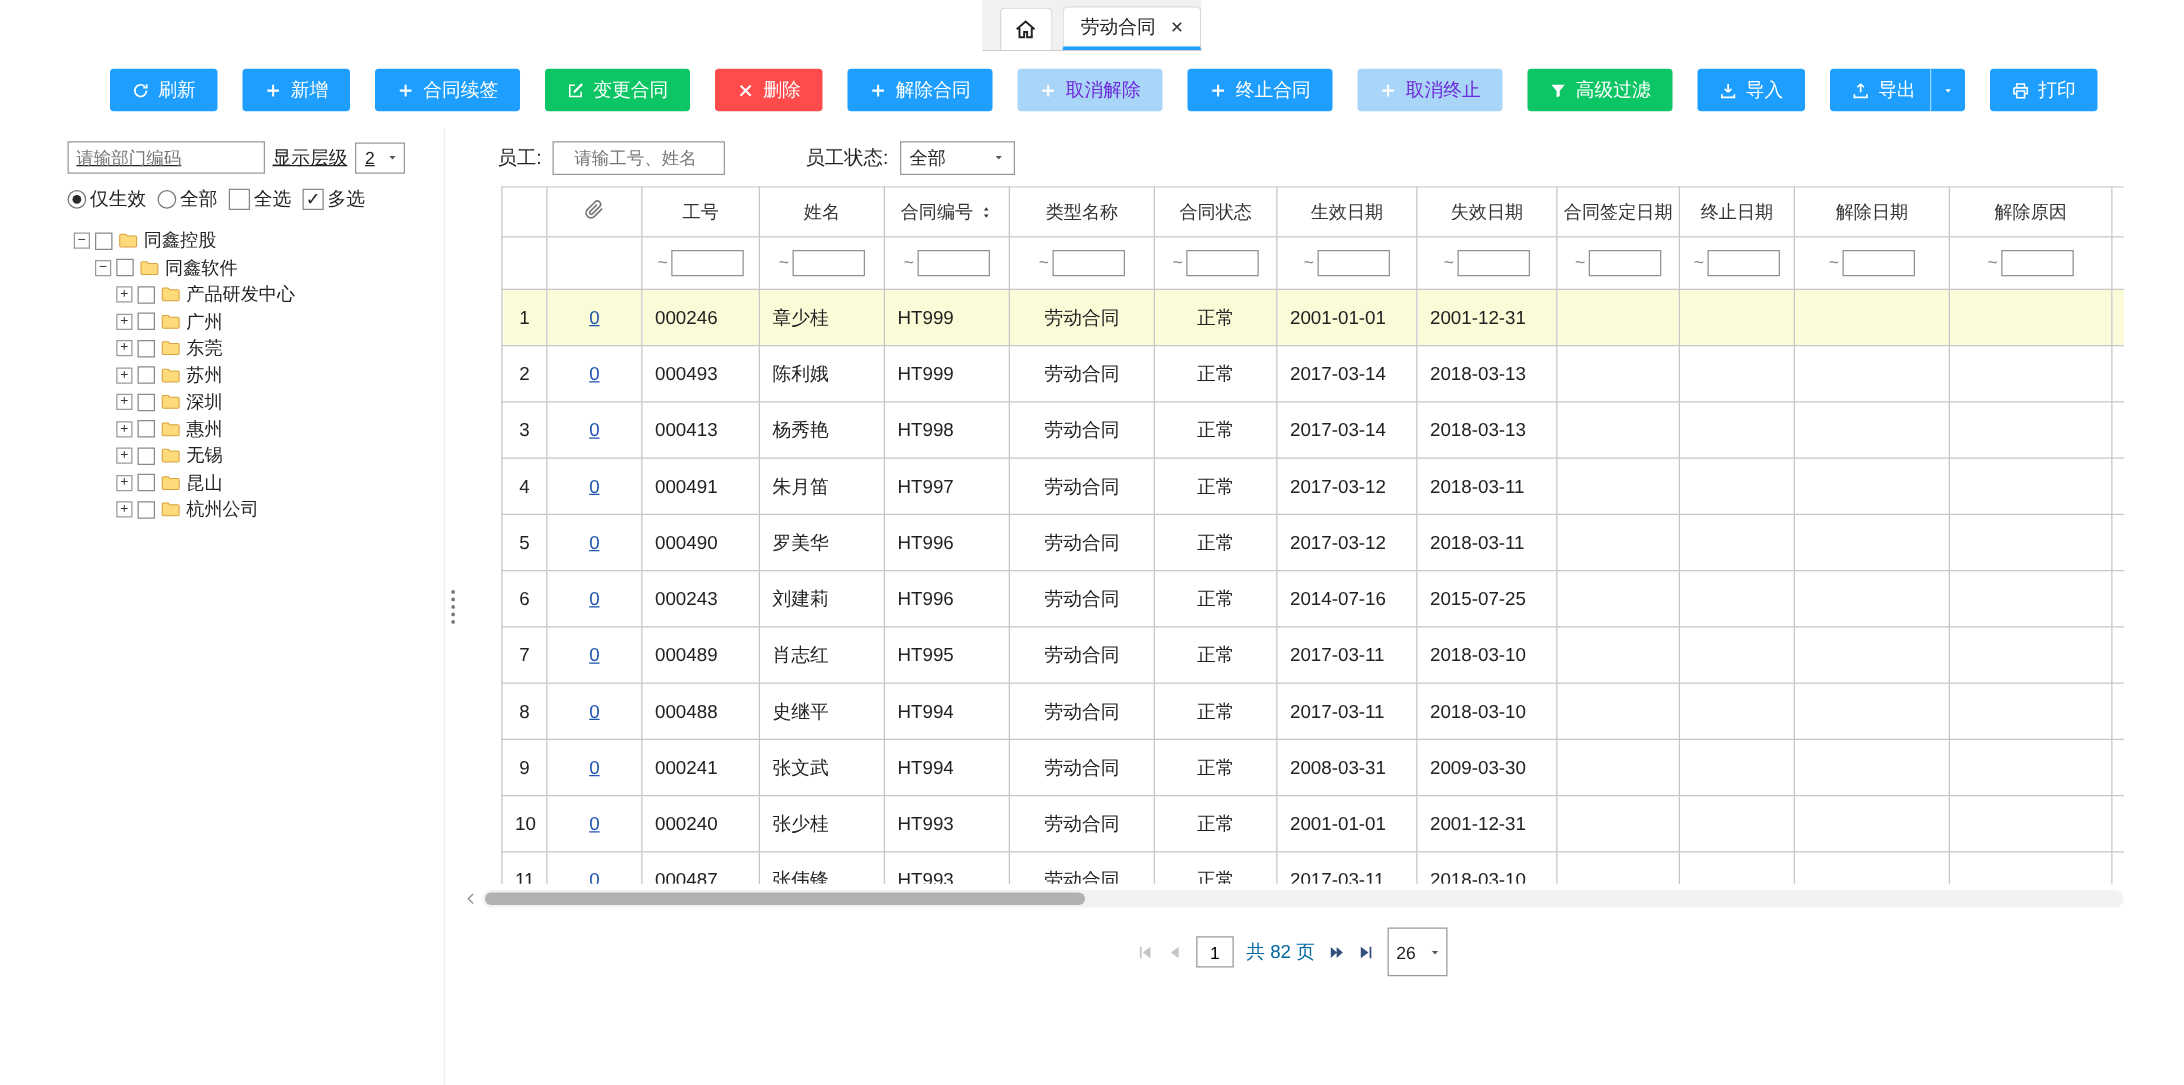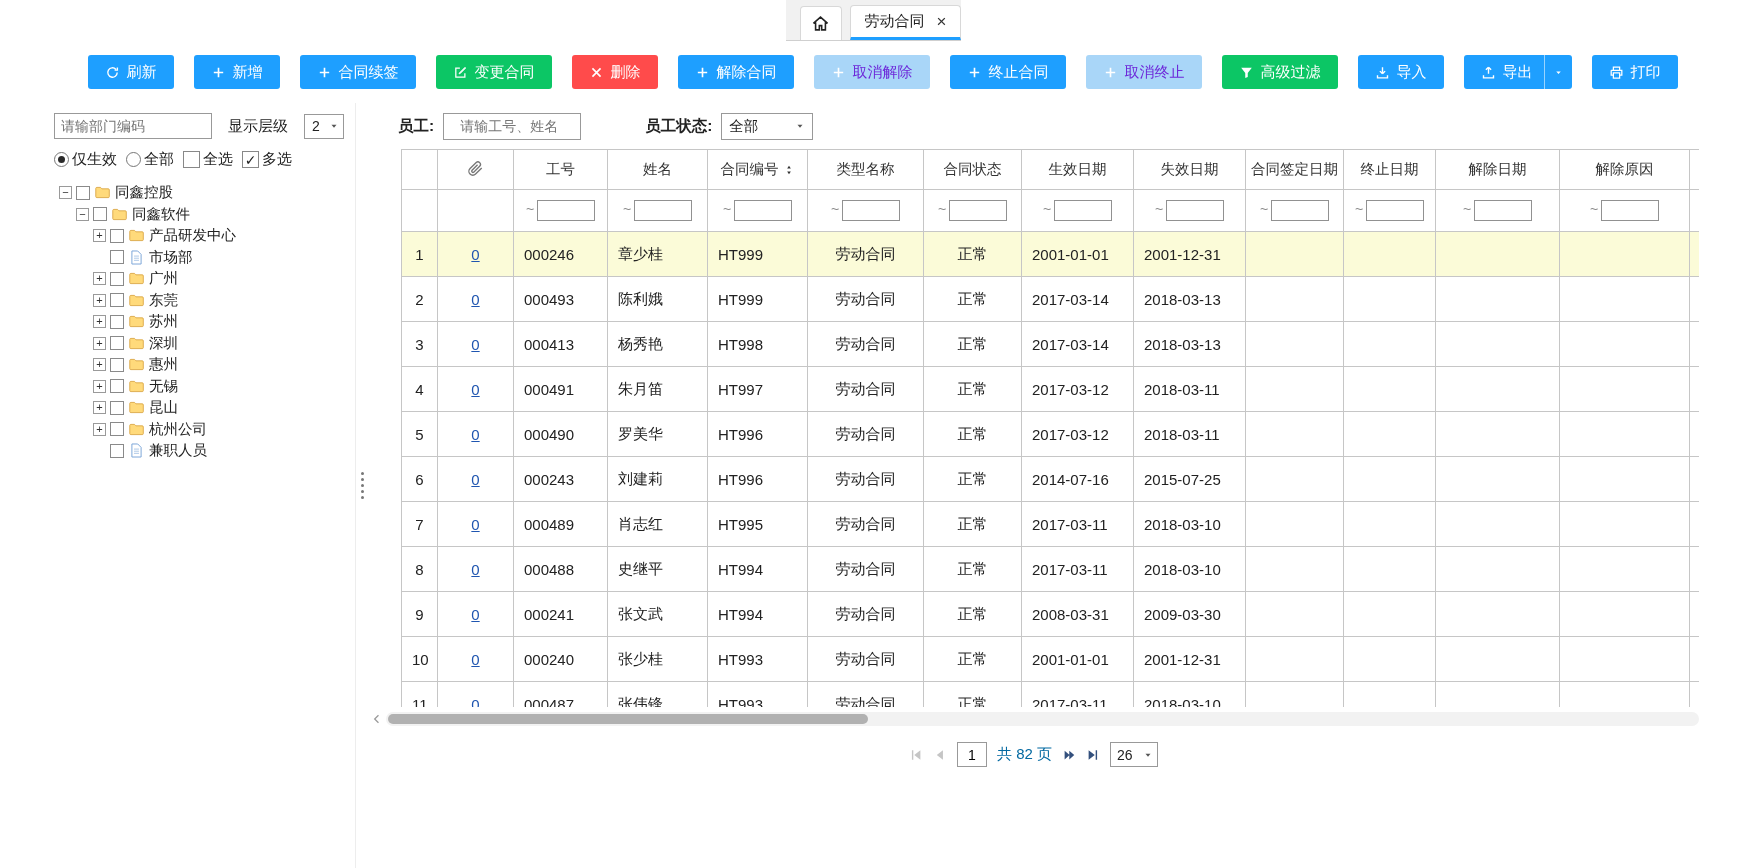--- a/index.html
+++ b/index.html
@@ -24,21 +24,21 @@
   .tbtn.blue { background:#1e9fff; }
   .tbtn.green { background:#0cc665; }
   .tbtn.red { background:#ff4b4b; }
   .tbtn.disabled { background:#a9d6f8; color:#6d28d9; cursor:default; }
   .tsplit { height:100%; display:inline-flex; align-items:center; padding-left:9px; margin-left:4px; margin-right:-8px;
     border-left:1px solid rgba(255,255,255,.55); }
 
   
   .content { flex:1; display:flex; height:765px; }
   .sidebar { width:308px; flex:none; padding:10px 0 0 6px; border-right:1px solid #ededed; overflow:hidden; }
-  .side-top { display:flex; align-items:center; gap:16px; }
+  .side-top { display:flex; align-items:center; gap:6px;text-decoration:underline; }
   .dept-input { width:158px; height:26px; border:1px solid #999; font-size:14px; padding:0 6px; }
   .lvl-label { font-size:15px; white-space:nowrap; }
   .mini-select { width:40px; height:25px; border:1px solid #999; background:#fff; font-size:14px;
     display:inline-flex; align-items:center; justify-content:space-between; padding:0 4px 0 7px; cursor:pointer; }
   .side-opts { display:flex; align-items:center; gap:9px; margin-top:11px; font-size:15px; }
   .opt { display:inline-flex; align-items:center; gap:3px; cursor:pointer; white-space:nowrap; }
   .radio { width:15px; height:15px; border:1px solid #777; border-radius:50%; background:#fff;
     display:inline-flex; align-items:center; justify-content:center; flex:none; }
   .radio.on::after { content:""; width:7px; height:7px; border-radius:50%; background:#2a2a2a; }
   .cbx { width:17px; height:17px; border:1px solid #888; background:#fff; display:inline-flex;
@@ -51,21 +51,21 @@
   .texp-sp { width:13px; flex:none; }
   .tcheck { width:14px; height:14px; border:1px solid #8a8a8a; background:#fff; flex:none; }
 
   .splitter { width:12px; flex:none; display:flex; align-items:center; justify-content:center; cursor:col-resize; }
   .dots { display:flex; flex-direction:column; gap:3px; }
   .dots i { width:3px; height:3px; border-radius:50%; background:#777; display:block; }
 
   
   .main { flex:1; overflow:hidden; }
   .filterbar { height:46px; display:flex; align-items:center; gap:9px; padding-left:30px; font-size:15.5px; }
-  .flabel { font-weight:bold; white-space:nowrap; }
+  .flabel { font-weight:normal; white-space:nowrap; }
   .flabel.second { margin-left:55px; }
   .emp-input { width:138px; height:27px; border:1px solid #999; font-size:14px; padding:0 16px; }
   .sel { min-width:92px; height:27px; border:1px solid #999; background:#fff; font-size:14.5px;
     display:inline-flex; align-items:center; justify-content:space-between; padding:0 7px; cursor:pointer; }
 
   .grid-wrap { margin-left:15px; width:1316px; height:558px; overflow:hidden;padding-left:18px; }
   table { border-collapse:collapse; table-layout:fixed; width:1548px; font-size:15px; background:#fff; }
   th, td { border:1px solid #c6c6c6; overflow:hidden; white-space:nowrap; }
   th { height:40px; font-weight:normal; color:#333; padding:0 3px; text-align:center; font-size:14.5px; background:#fff; }
   .filter-row th { height:42px; }
@@ -81,21 +81,21 @@
   .hsl { width:14px; height:14px; color:#9a9a9a; margin:0 2px; flex:none; }
   .track { flex:1; height:14px; background:#f2f2f2; border-radius:7px; position:relative; }
   .thumb { position:absolute; left:2px; top:2px; width:480px; height:10px; background:#b1b1b1; border-radius:5px; cursor:pointer; }
 
   .pager { display:flex; align-items:center; justify-content:center; gap:10px; margin-top:14px; font-size:15px; }
   .picon { width:14px; height:14px; display:inline-flex; cursor:pointer; }
   .picon.disabled { color:#c5c5c5; cursor:default; }
   .picon.active { color:#33507d; }
   .page-input { width:30px; height:25px; border:1px solid #999; text-align:center; font-size:14px; }
   .total { color:#0369a1; white-space:nowrap; }
-  .size-sel { width:48px; height:25px; border:1px solid #999; background:#fff; font-size:14px;
+  .size-sel { width:48px; height:39px; border:1px solid #999; background:#fff; font-size:14px;
     display:inline-flex; align-items:center; justify-content:space-between; padding:0 4px 0 6px; cursor:pointer; }
 
   span[data-icon] { display:inline-flex; flex:none; }
   span[data-icon] svg { width:100%; height:100%; display:block; }
   .ticon { width:15px; height:15px; color:#fff; }
   .home-ic { width:19px; height:19px; color:#222; }
   .chev { width:10px; height:10px; color:#555; }
   .chev.white { color:#fff; width:9px; height:9px; }
   .hicon { width:17px; height:17px; color:#777; }
   .sicon { width:12px; height:12px; margin-left:4px; color:#333; vertical-align:middle; cursor:pointer; }
@@ -293,31 +293,20 @@
             <span class="texp">+</span>
             <span class="tcheck"></span>
             <span class="ticn" data-icon="folder">
               <svg viewBox="0 0 24 24">
                 <path d="M2.5 6.2c0-.8.6-1.4 1.4-1.4h5.3l2 2h9a1.4 1.4 0 0 1 1.4 1.4v9.6a1.4 1.4 0 0 1-1.4 1.4H3.9a1.4 1.4 0 0 1-1.4-1.4z" fill="#FFDA7B" stroke="#D8A23E" stroke-width="1.2"></path>
               </svg>
             </span>
             <span>产品研发中心</span>
           </div>
           <div class="tnode" style="padding-left: 39px;">
-            <span class="texp-sp"></span>
-            <span class="tcheck"></span>
-            <span class="ticn" data-icon="doc">
-              <svg viewBox="0 0 24 24">
-                <path d="M5.5 2.8h8.2l4.8 4.8v13.6H5.5z" fill="#fff" stroke="#7DA7D9" stroke-width="1.4"></path>
-                <path d="M8.5 10h7M8.5 13h7M8.5 16h7" stroke="#A8C4E5" stroke-width="1.3"></path>
-              </svg>
-            </span>
-            <span>市场部</span>
-          </div>
-          <div class="tnode" style="padding-left: 39px;">
             <span class="texp">+</span>
             <span class="tcheck"></span>
             <span class="ticn" data-icon="folder">
               <svg viewBox="0 0 24 24">
                 <path d="M2.5 6.2c0-.8.6-1.4 1.4-1.4h5.3l2 2h9a1.4 1.4 0 0 1 1.4 1.4v9.6a1.4 1.4 0 0 1-1.4 1.4H3.9a1.4 1.4 0 0 1-1.4-1.4z" fill="#FFDA7B" stroke="#D8A23E" stroke-width="1.2"></path>
               </svg>
             </span>
             <span>广州</span>
           </div>
           <div class="tnode" style="padding-left: 39px;">
@@ -382,31 +371,20 @@
           </div>
           <div class="tnode" style="padding-left: 39px;">
             <span class="texp">+</span>
             <span class="tcheck"></span>
             <span class="ticn" data-icon="folder">
               <svg viewBox="0 0 24 24">
                 <path d="M2.5 6.2c0-.8.6-1.4 1.4-1.4h5.3l2 2h9a1.4 1.4 0 0 1 1.4 1.4v9.6a1.4 1.4 0 0 1-1.4 1.4H3.9a1.4 1.4 0 0 1-1.4-1.4z" fill="#FFDA7B" stroke="#D8A23E" stroke-width="1.2"></path>
               </svg>
             </span>
             <span>杭州公司</span>
-          </div>
-          <div class="tnode" style="padding-left: 39px;">
-            <span class="texp-sp"></span>
-            <span class="tcheck"></span>
-            <span class="ticn" data-icon="doc">
-              <svg viewBox="0 0 24 24">
-                <path d="M5.5 2.8h8.2l4.8 4.8v13.6H5.5z" fill="#fff" stroke="#7DA7D9" stroke-width="1.4"></path>
-                <path d="M8.5 10h7M8.5 13h7M8.5 16h7" stroke="#A8C4E5" stroke-width="1.3"></path>
-              </svg>
-            </span>
-            <span>兼职人员</span>
           </div>
         </div>
     </aside>
 
     <div class="splitter">
       <span class="dots">
           <i></i>
           <i></i>
           <i></i>
           <i></i>

